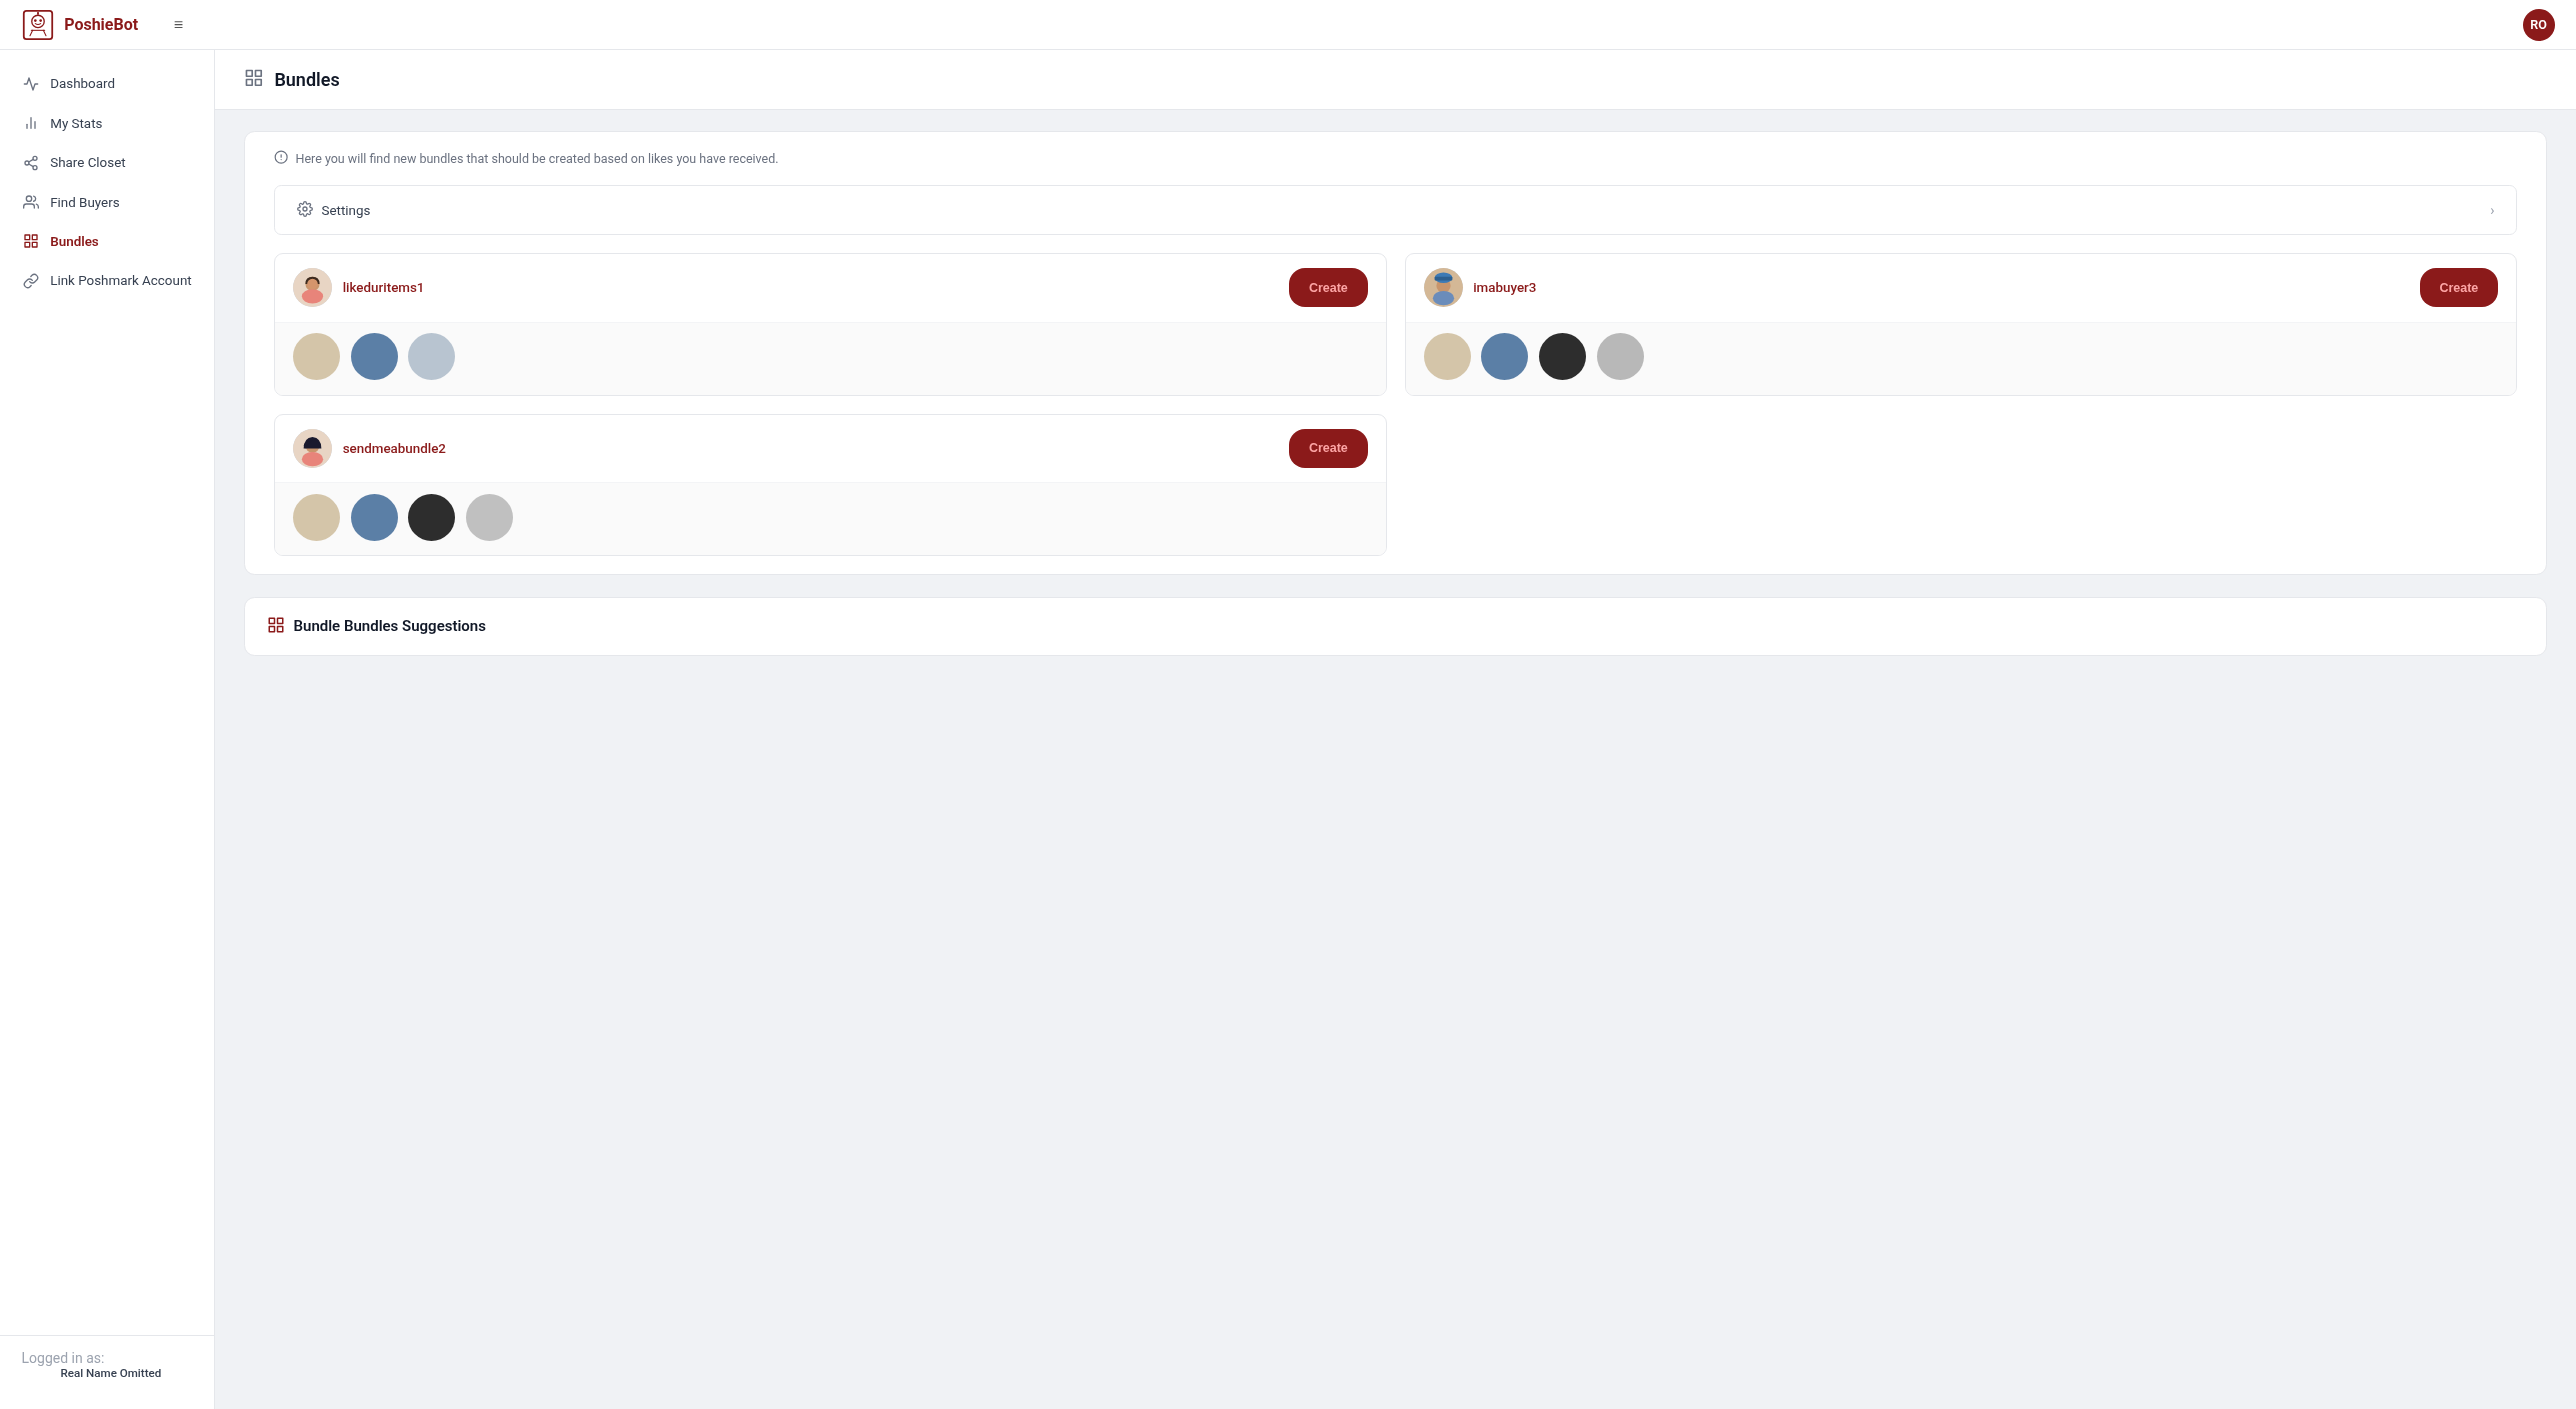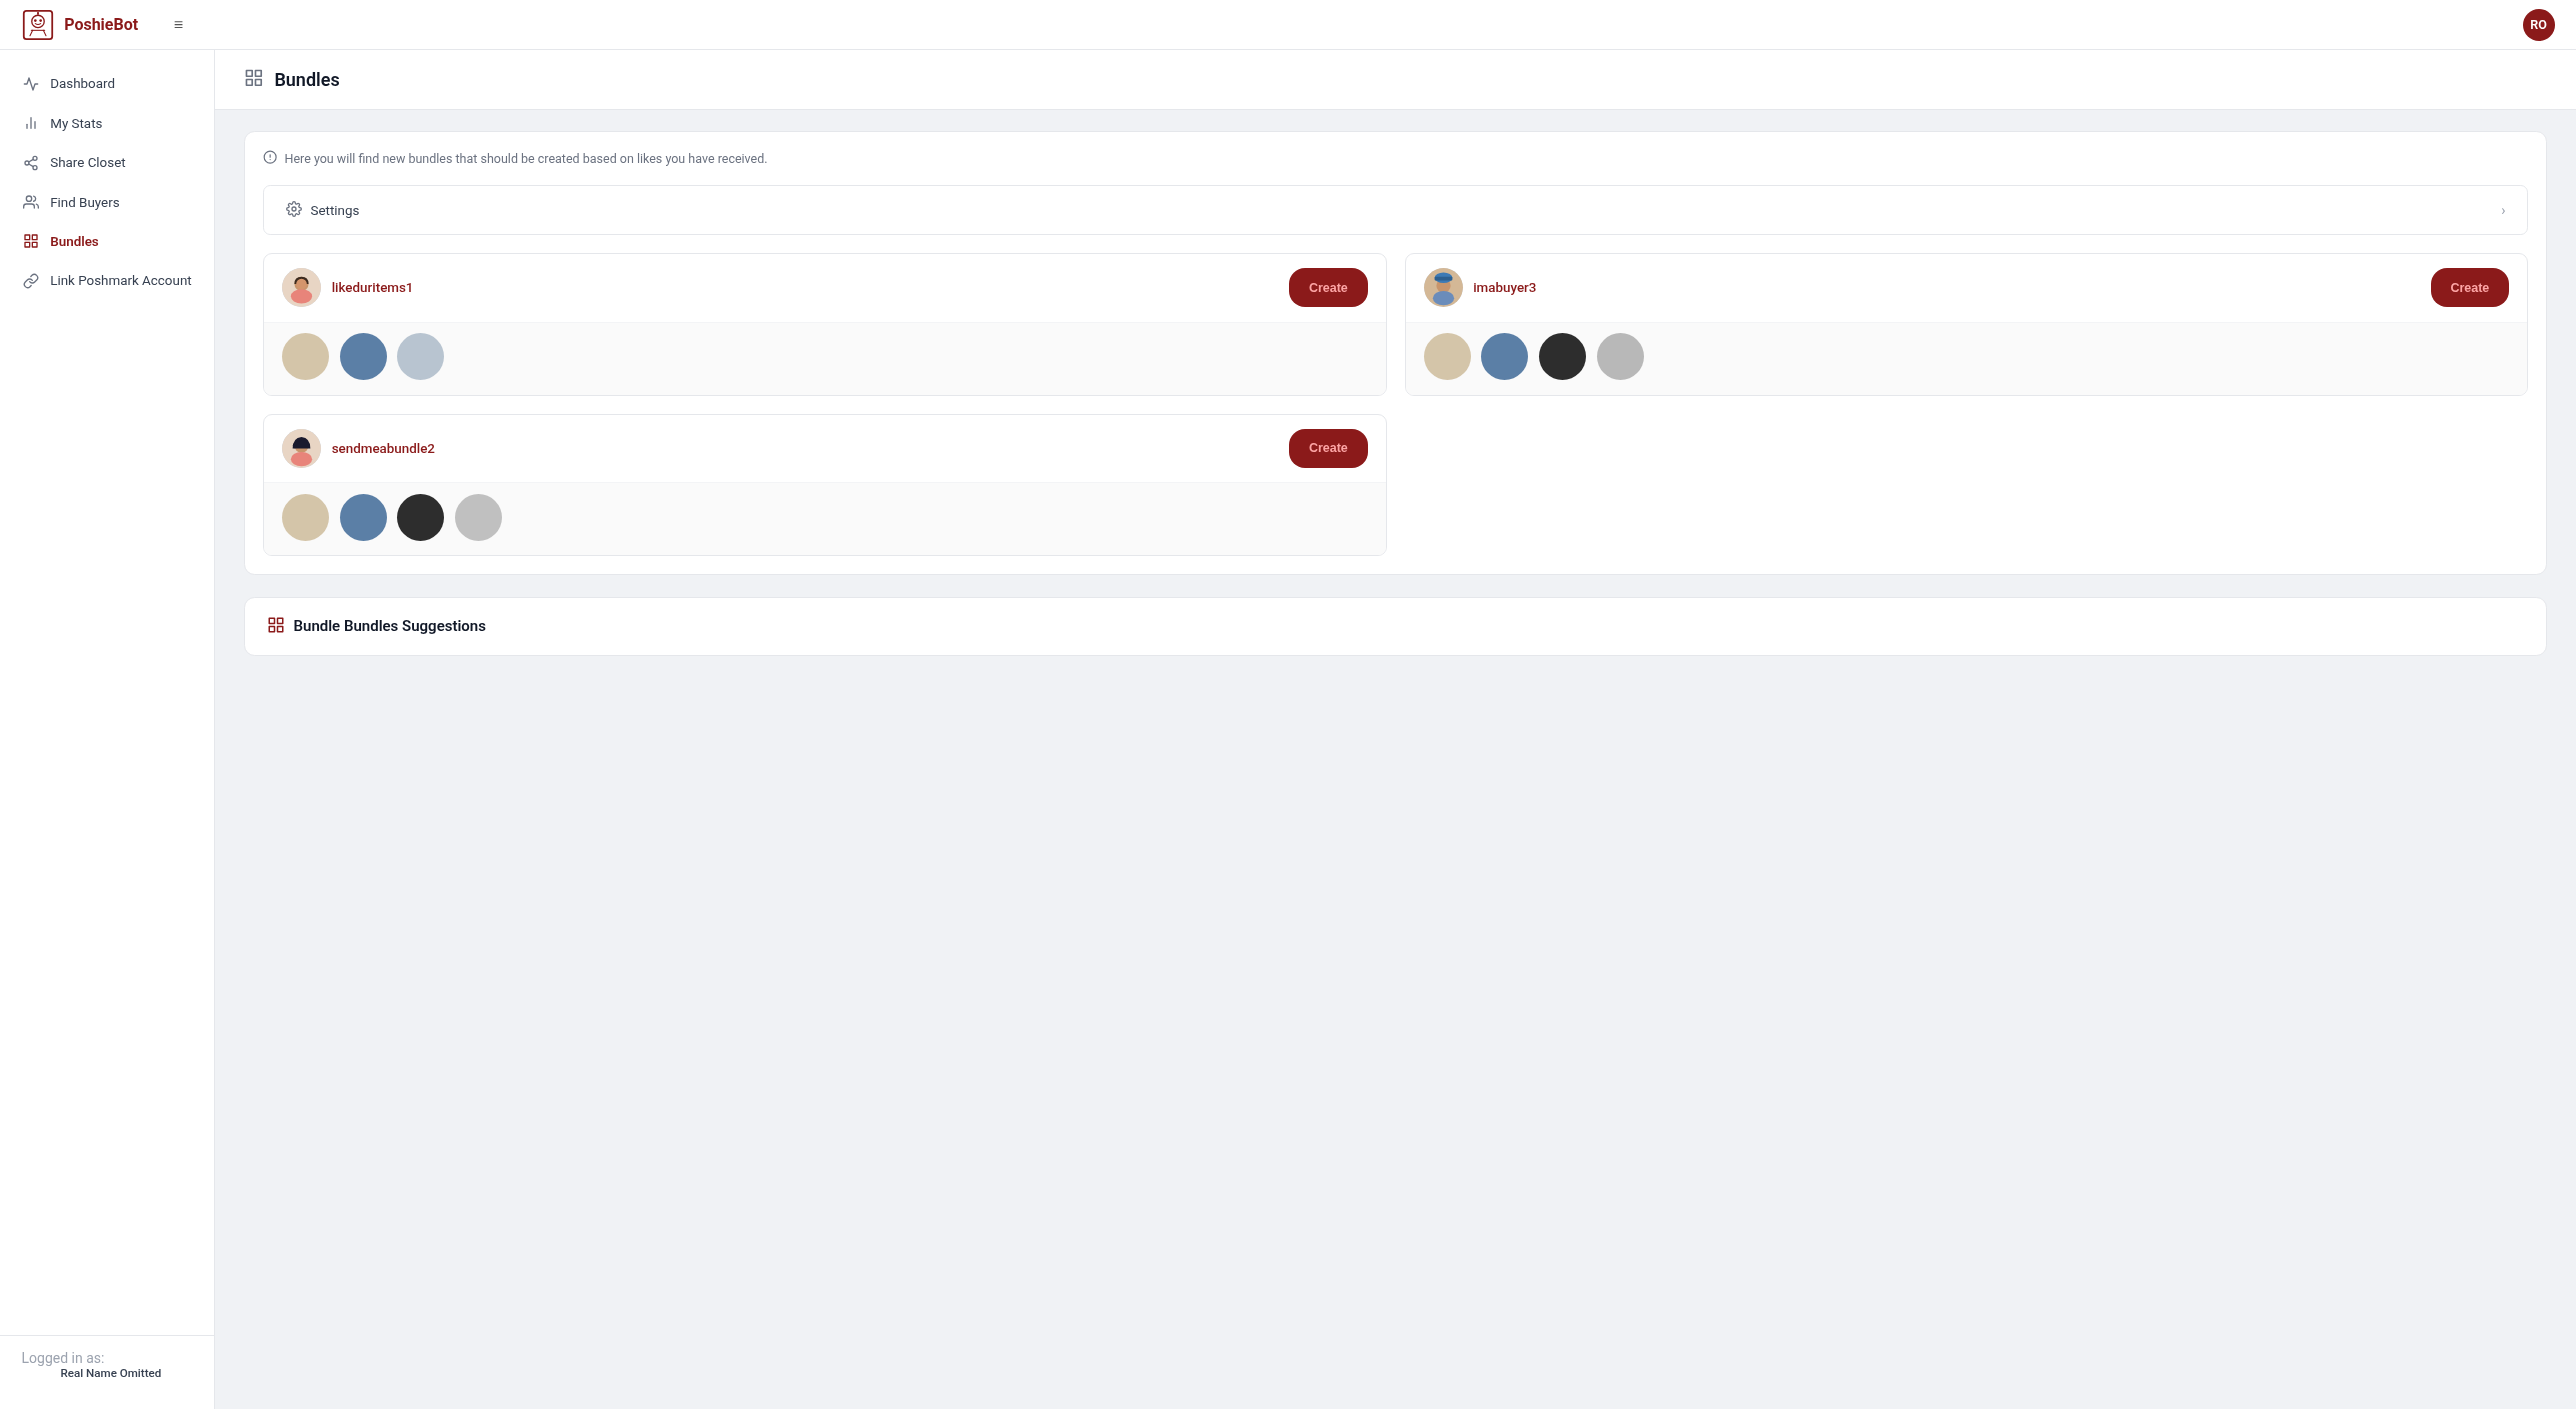--- a/index.html
+++ b/index.html
@@ -62,21 +62,21 @@
       background: #fff; border-radius: 10.7px; border: 0.9px solid #e5e7eb;
       margin-bottom: 21.5px; overflow: hidden;
     }
     .section-card-header {
       padding: 18px 21.5px; display: flex; align-items: center; gap: 9px;
       border-bottom: 0.9px solid #e5e7eb;
     }
     .section-card-header-icon { color: #8B1A1A; }
     .section-card-title { font-size: 15px; font-weight: 600; color: #111827; }
 
-    .section-card-body { padding: 18px 18px; }
+    .section-card-body { padding: 18px 29px; }
 
     .info-row {
       display: flex; align-items: center; gap: 7.2px; color: #6b7280;
       font-size: 12.5px; margin-bottom: 18px;
     }
     .info-icon { color: #6b7280; }
 
     
     .settings-row {
       display: flex; align-items: center; justify-content: space-between;

